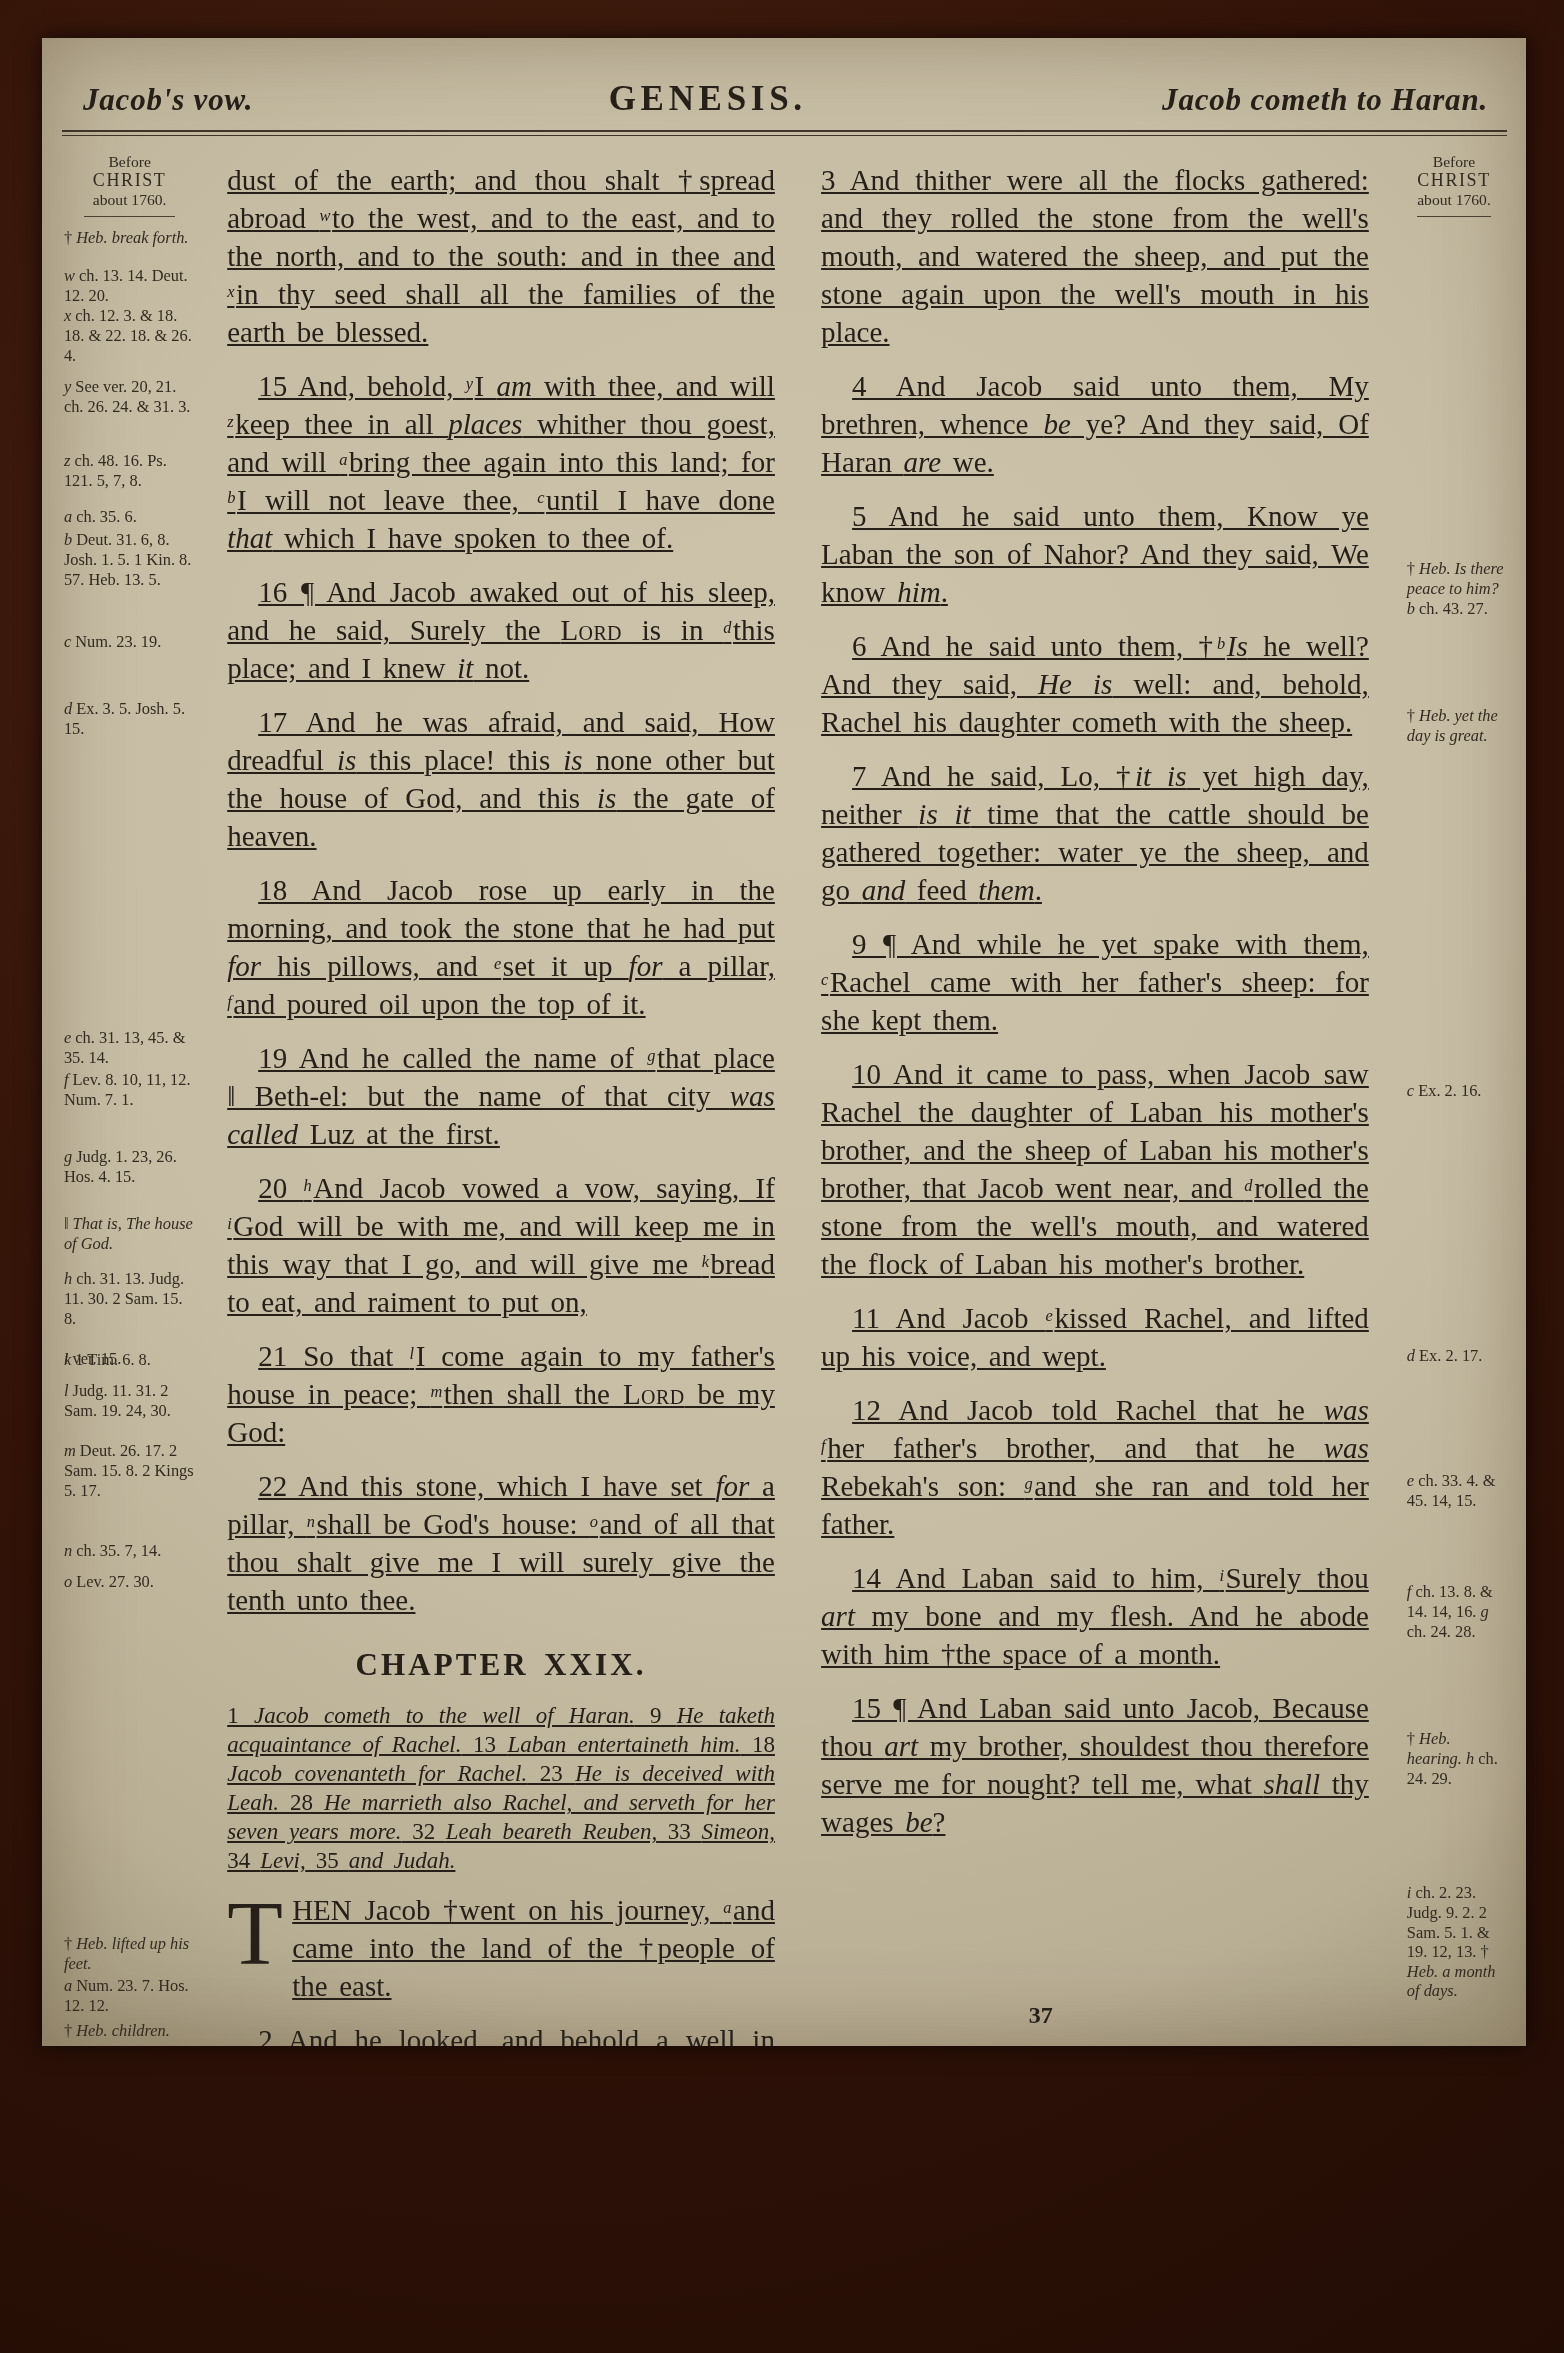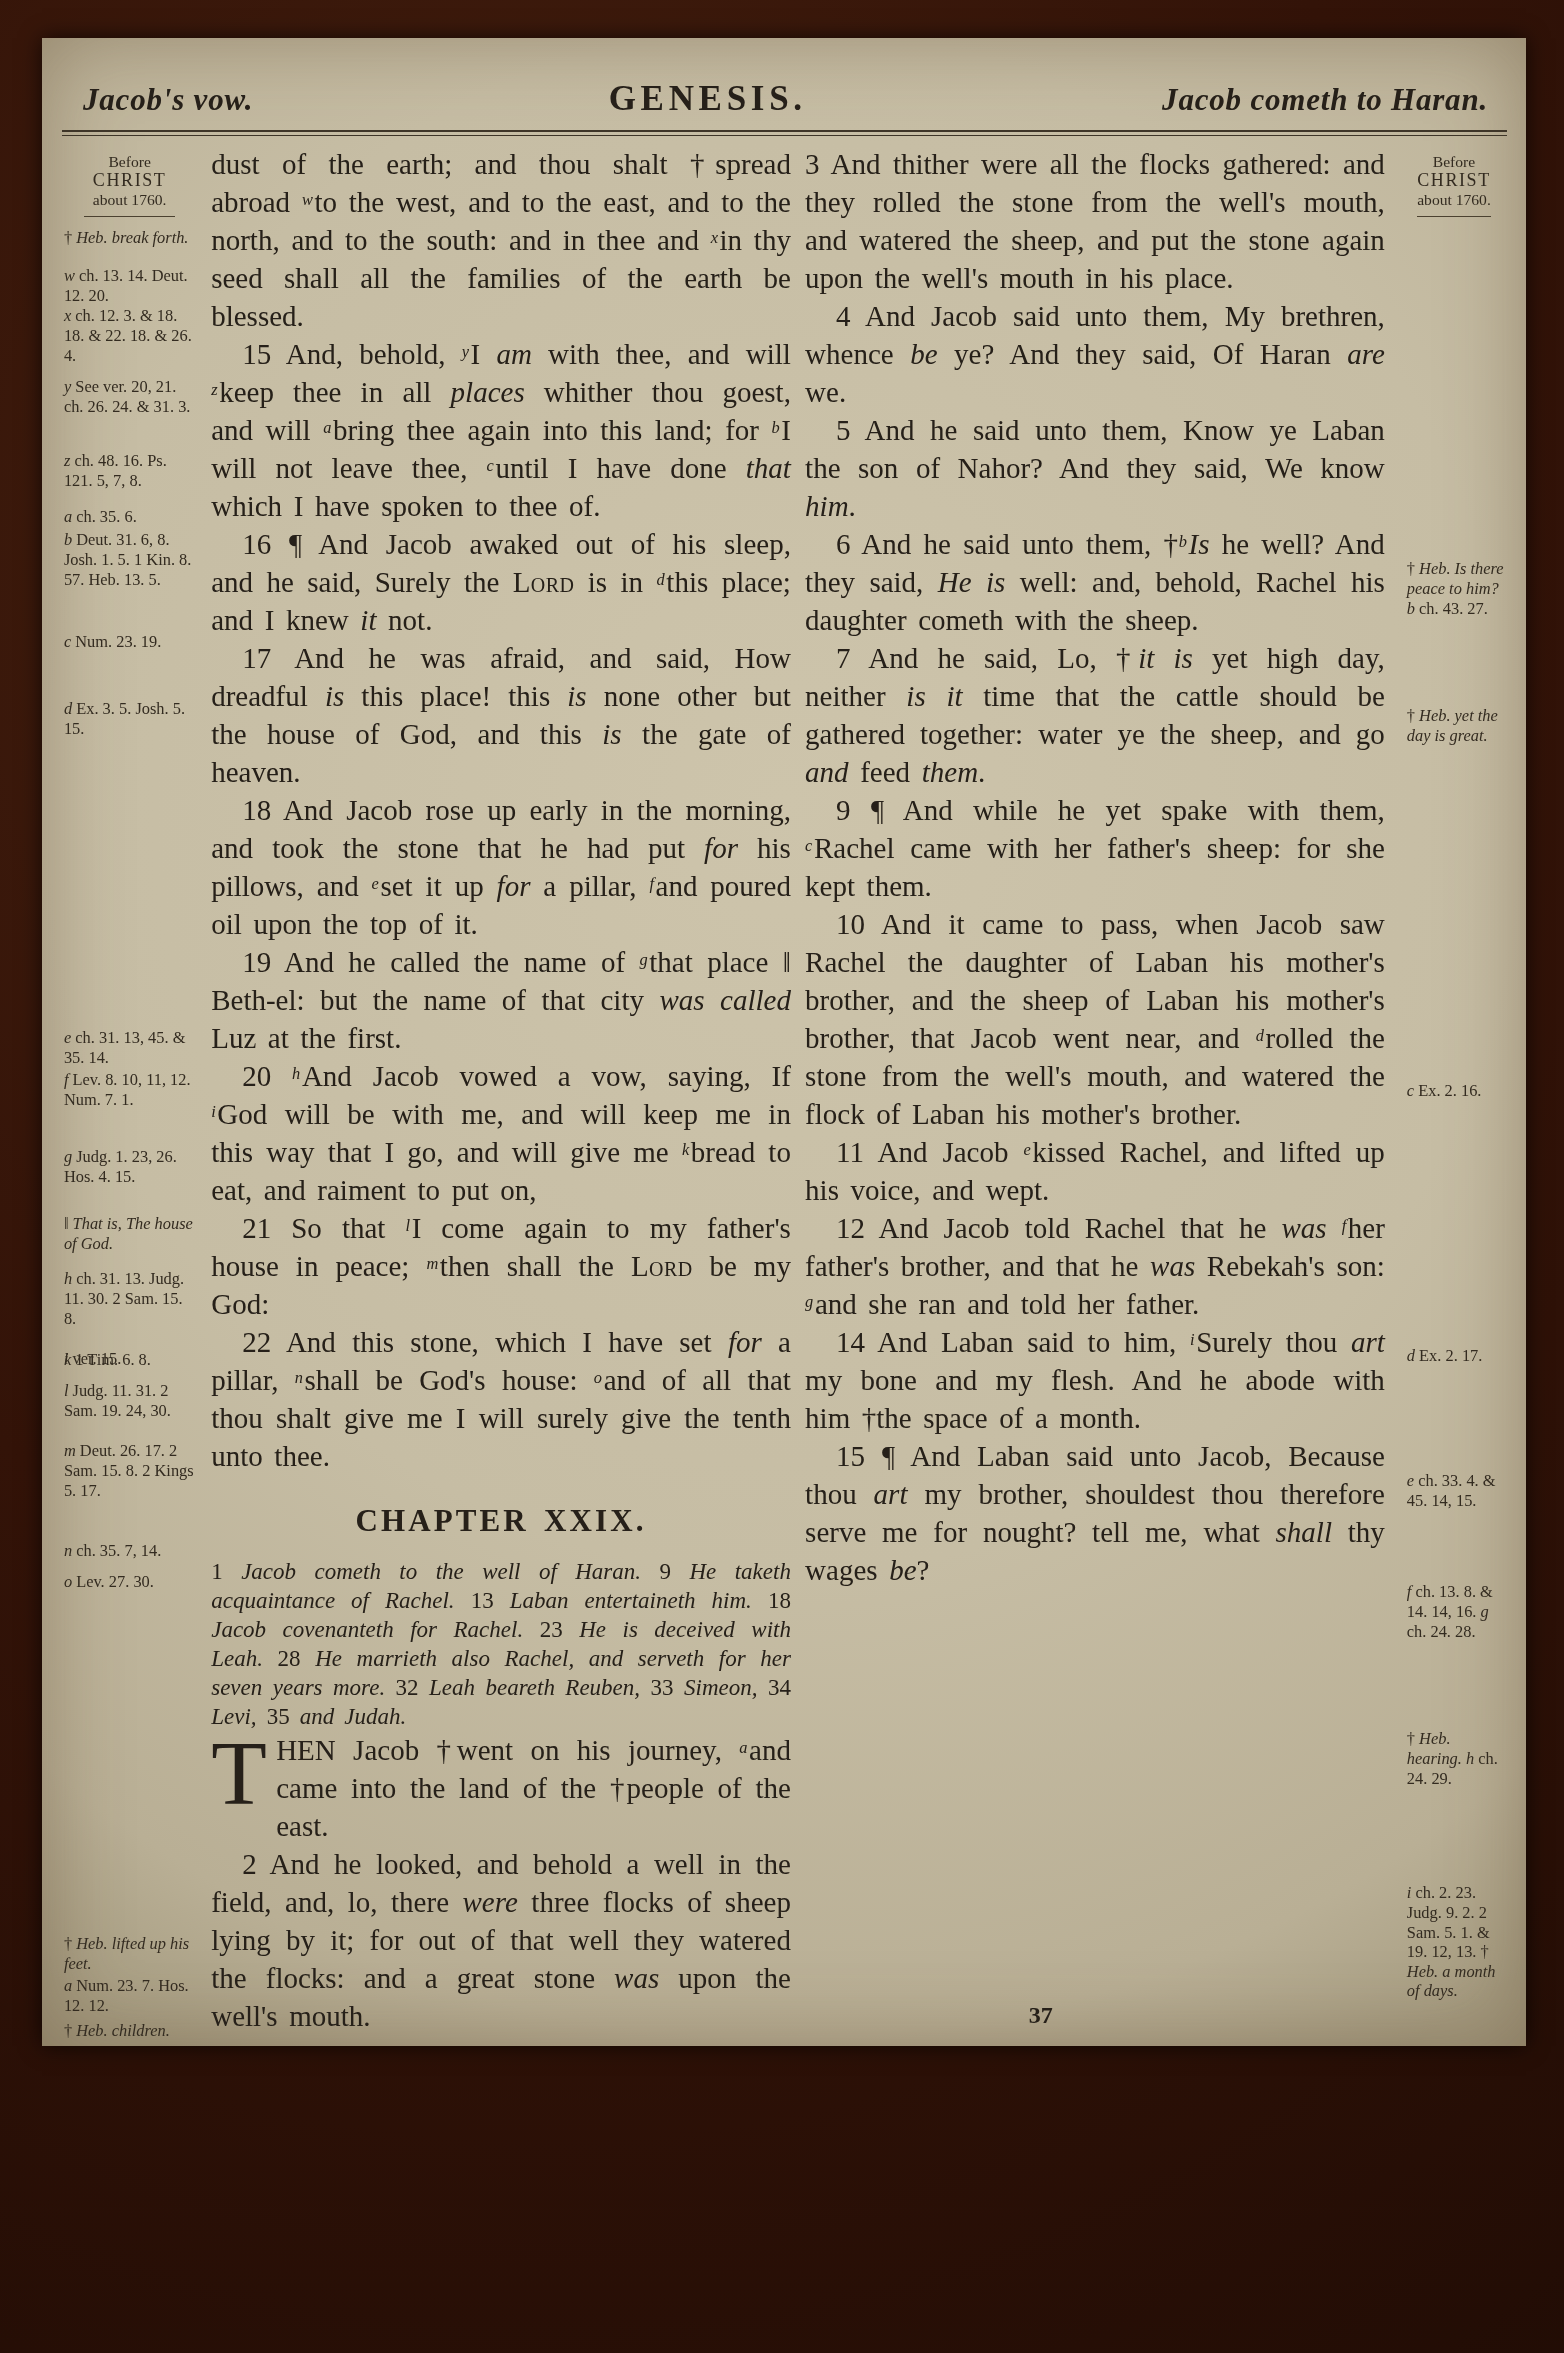--- a/index.html
+++ b/index.html
@@ -23,21 +23,21 @@
   .vrule { width:1.6px; background:#51462f; margin:0 6.3px; }
   .mcol { position:relative; font-size:16.4px; line-height:19.6px; color:#332b20; }
   .m-left { width:135px; }
   .m-right { flex:1; min-width:110px; }
   .bc { text-align:center; font-size:15.6px; line-height:19px; padding-top:6.3px; }
   .bc .big { font-size:18px; letter-spacing:1.6px; }
   .bc-rule { width:68%; margin:7px auto 0; border-top:1.6px solid #4b4130; }
   .mn { position:absolute; left:1.6px; right:1.6px; }
   .m-right .mn { left:7.8px; right:0; }
   .textcol { width:581px; font-size:29px; line-height:38px; text-align:justify; word-spacing:.15em; }
-  .textcol p { margin:0; text-indent:31px; }
+  .textcol p { margin:16px; text-indent:31px;text-decoration:underline; }
   .textcol p.cont, .textcol p.v1, .textcol p.summary { text-indent:0; }
   sup { font-size:16.4px; line-height:0; vertical-align:7.8px; margin-right:1.6px; font-style:italic; }
   .sc { font-variant:small-caps; letter-spacing:0.4px; }
   .chapter { text-align:center; font-size:31px; font-weight:bold; letter-spacing:3.1px; margin:27px 0 17px; }
   .summary { font-size:23px; line-height:29px; margin:0 6.3px 19px 28px; text-align:justify; }
   .dropcap { float:left; font-size:91px; line-height:70px; padding:7.8px 9.4px 0 0; }
   .pagenum { position:absolute; left:66.5%; bottom:17px; font-size:24px; font-weight:bold; color:#262019; }
 </style>
 </head>
 <body>

